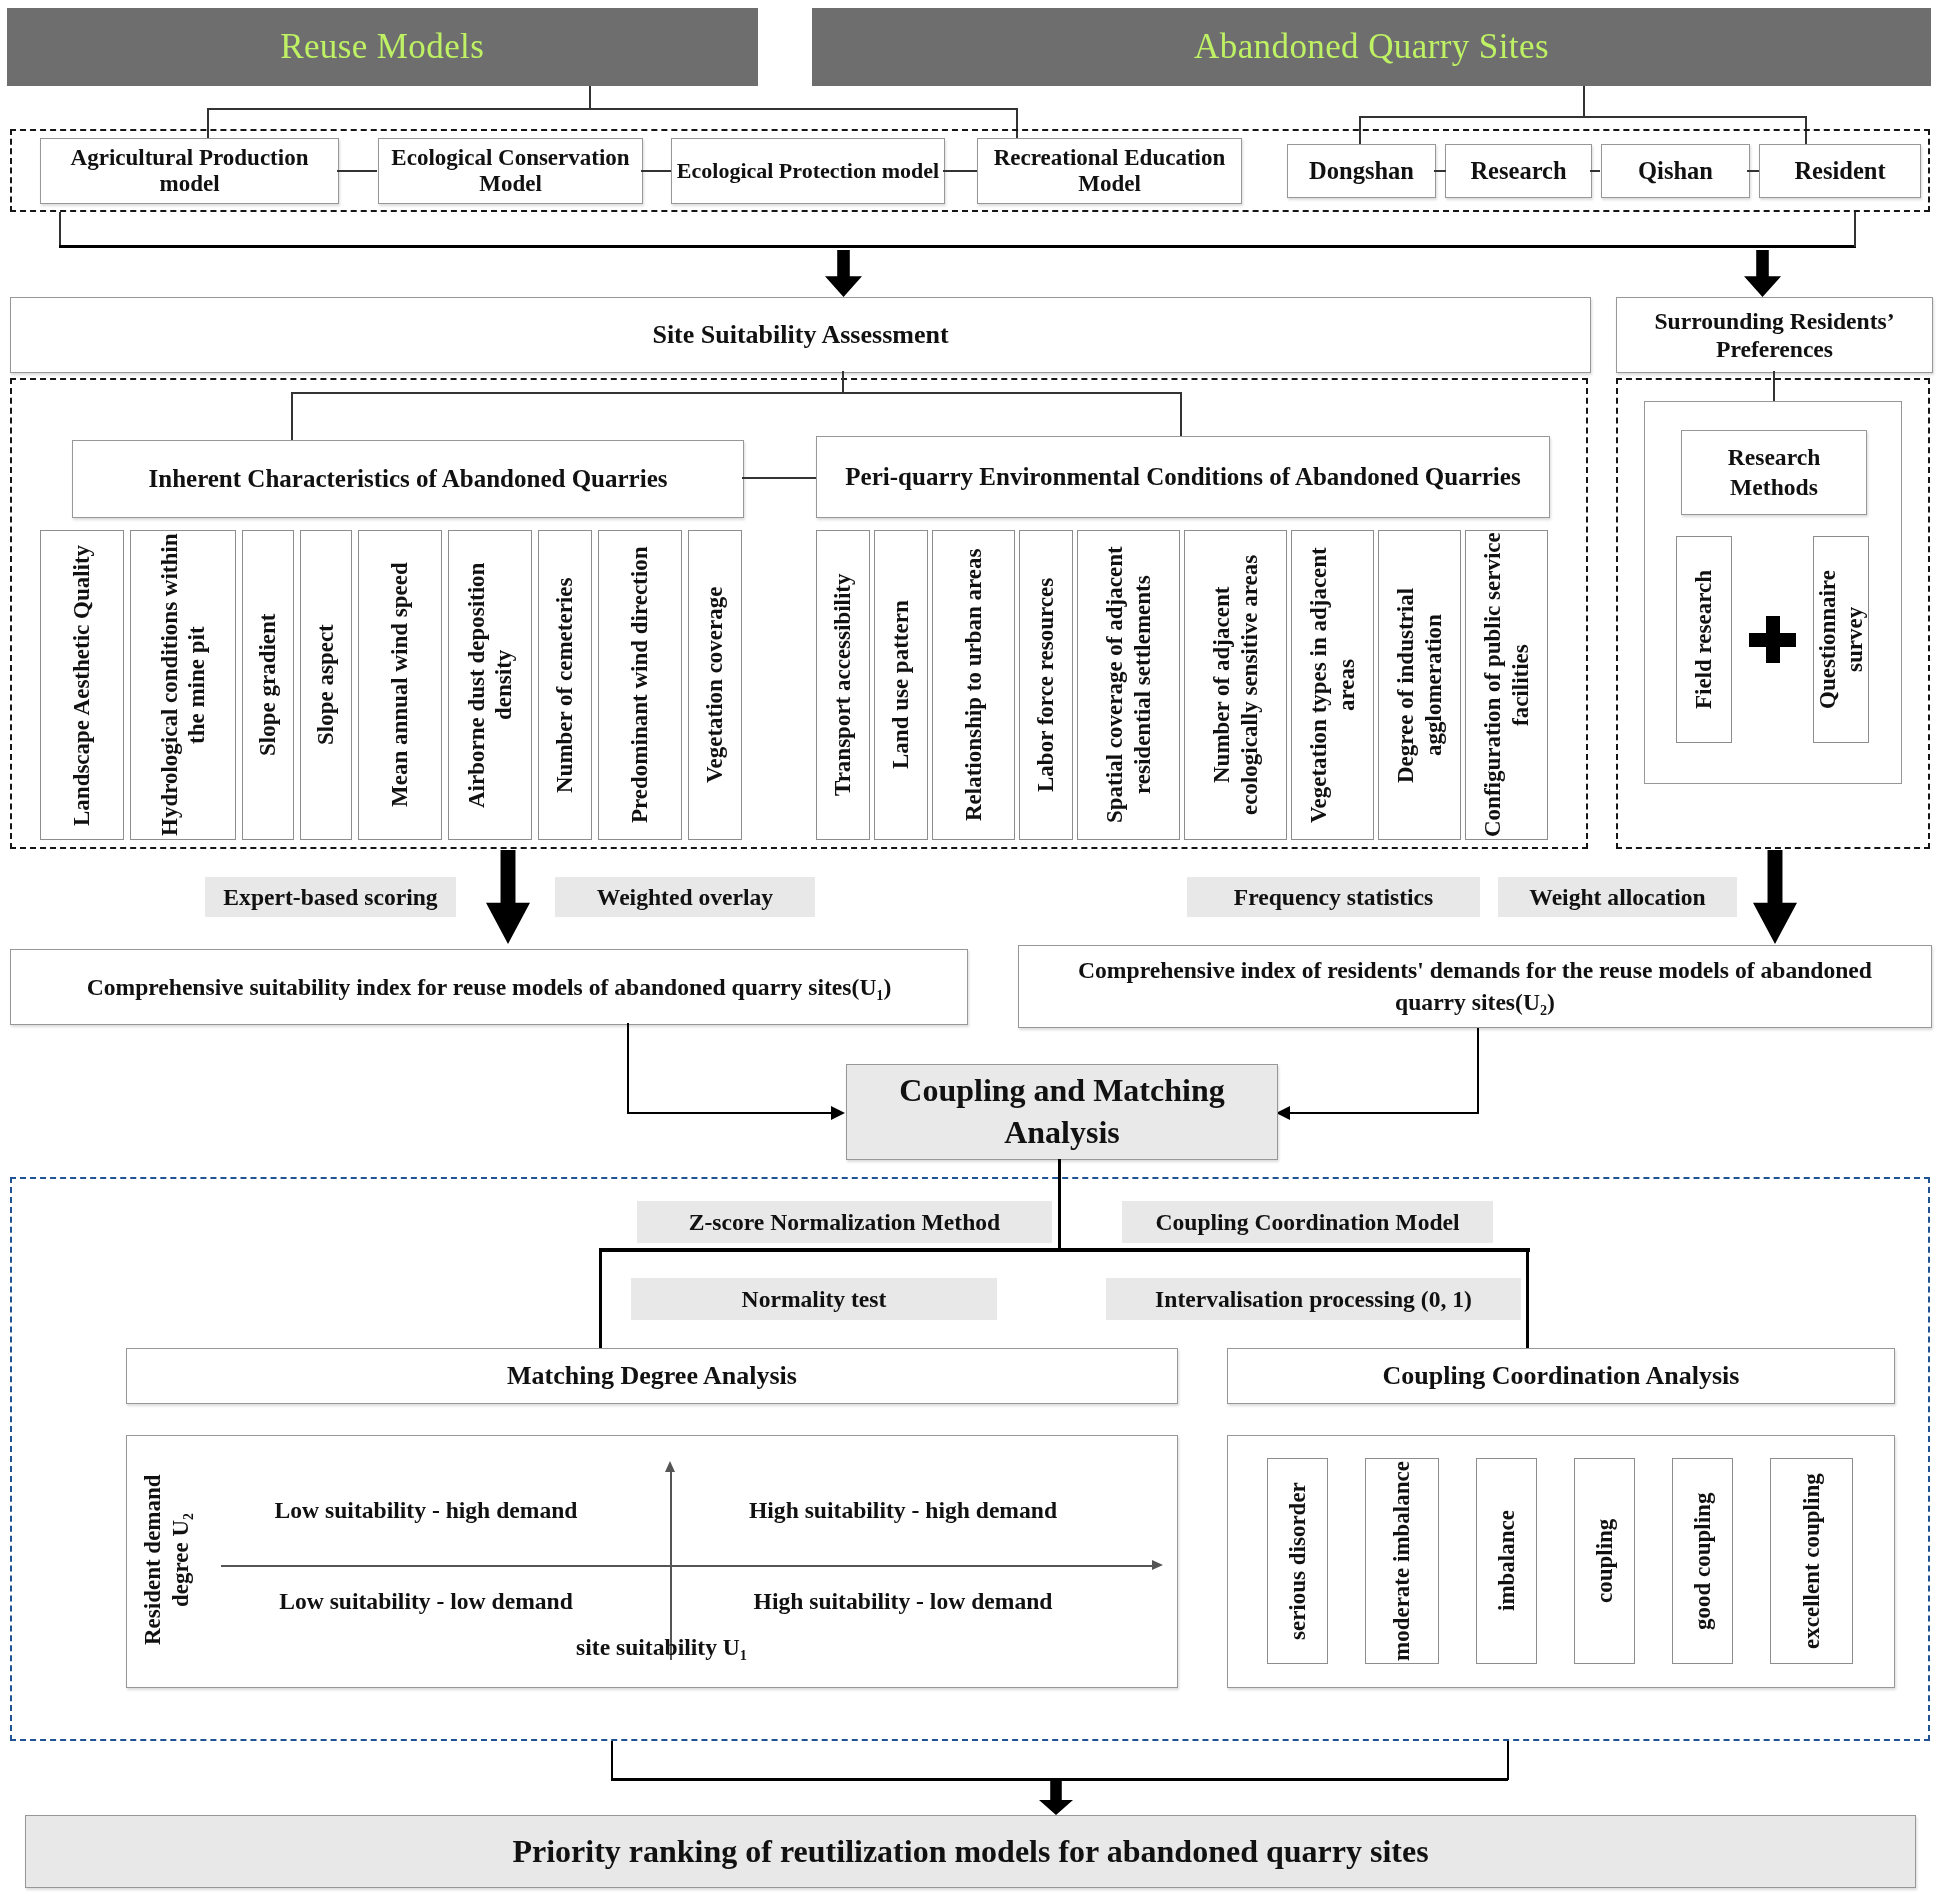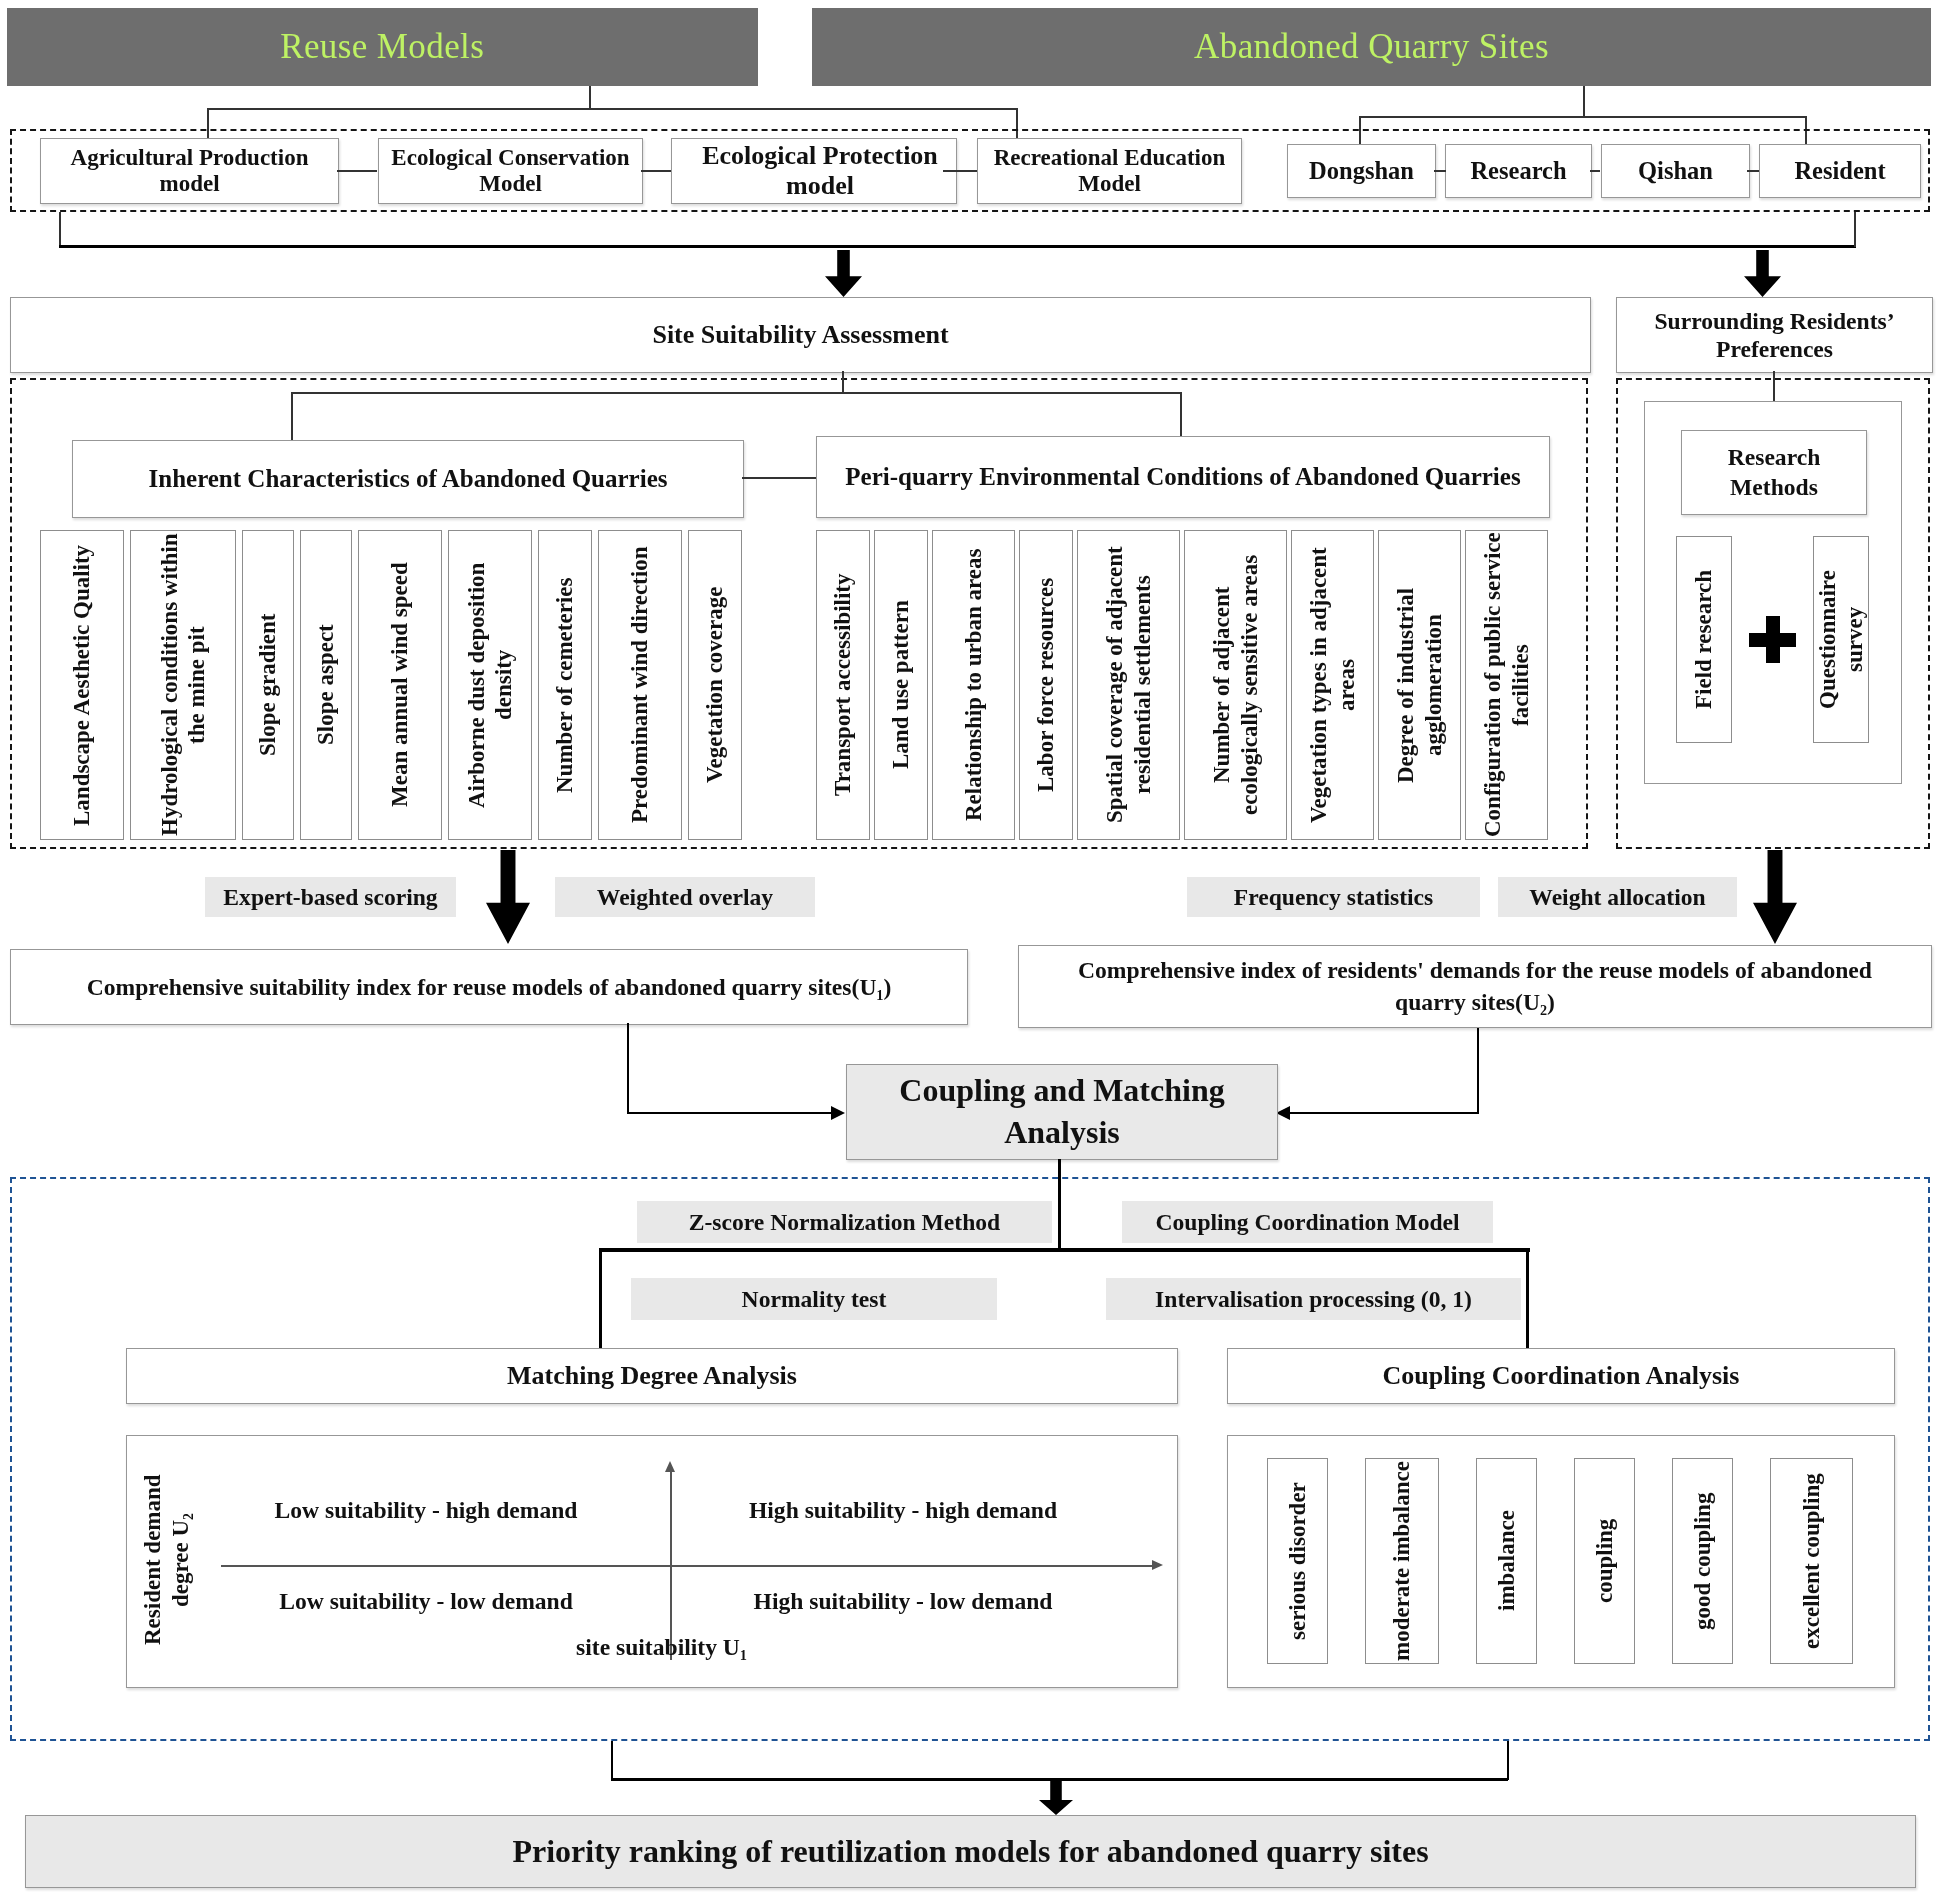--- a/index.html
+++ b/index.html
@@ -41,21 +41,21 @@
   <div class="ln" style="left:207px;top:108px;width:1.7px;height:32px;"></div>
   <div class="ln" style="left:1016px;top:108px;width:1.7px;height:32px;"></div>
   <div class="ln" style="left:1583px;top:86px;width:1.7px;height:32px;"></div>
   <div class="ln" style="left:1359px;top:116px;width:447px;height:1.7px;"></div>
   <div class="ln" style="left:1359px;top:116px;width:1.7px;height:32px;"></div>
   <div class="ln" style="left:1805px;top:116px;width:1.7px;height:32px;"></div>
 
   <div class="dashk" style="left:10px;top:129px;width:1916px;height:79px;"></div>
   <div class="wbox" style="left:40px;top:138px;width:297px;height:64px;font-size:23px;">Agricultural Production model</div>
   <div class="wbox" style="left:378px;top:138px;width:263px;height:64px;font-size:23px;">Ecological Conservation Model</div>
-  <div class="wbox" style="left:671px;top:138px;width:272px;height:64px;font-size:26px;padding-left:12px;">Ecological Protection model</div>
+  <div class="wbox" style="left:671px;top:138px;width:272px;height:64px;font-size:22px;">Ecological Protection model</div>
   <div class="wbox" style="left:977px;top:138px;width:263px;height:64px;font-size:23px;">Recreational Education Model</div>
   <div class="ln" style="left:337px;top:170px;width:40px;height:1.7px;"></div>
   <div class="ln" style="left:641px;top:170px;width:30px;height:1.7px;"></div>
   <div class="ln" style="left:943px;top:170px;width:34px;height:1.7px;"></div>
   <div class="wbox" style="left:1287px;top:144px;width:147px;height:52px;font-size:24.5px;">Dongshan</div>
   <div class="wbox" style="left:1445px;top:144px;width:145px;height:52px;font-size:24.5px;">Research</div>
   <div class="wbox" style="left:1601px;top:144px;width:147px;height:52px;font-size:24.5px;">Qishan</div>
   <div class="wbox" style="left:1759px;top:144px;width:160px;height:52px;font-size:24.5px;">Resident</div>
   <div class="ln" style="left:1434px;top:170px;width:11.8px;height:1.7px;"></div>
   <div class="ln" style="left:1590px;top:170px;width:10px;height:1.7px;"></div>

